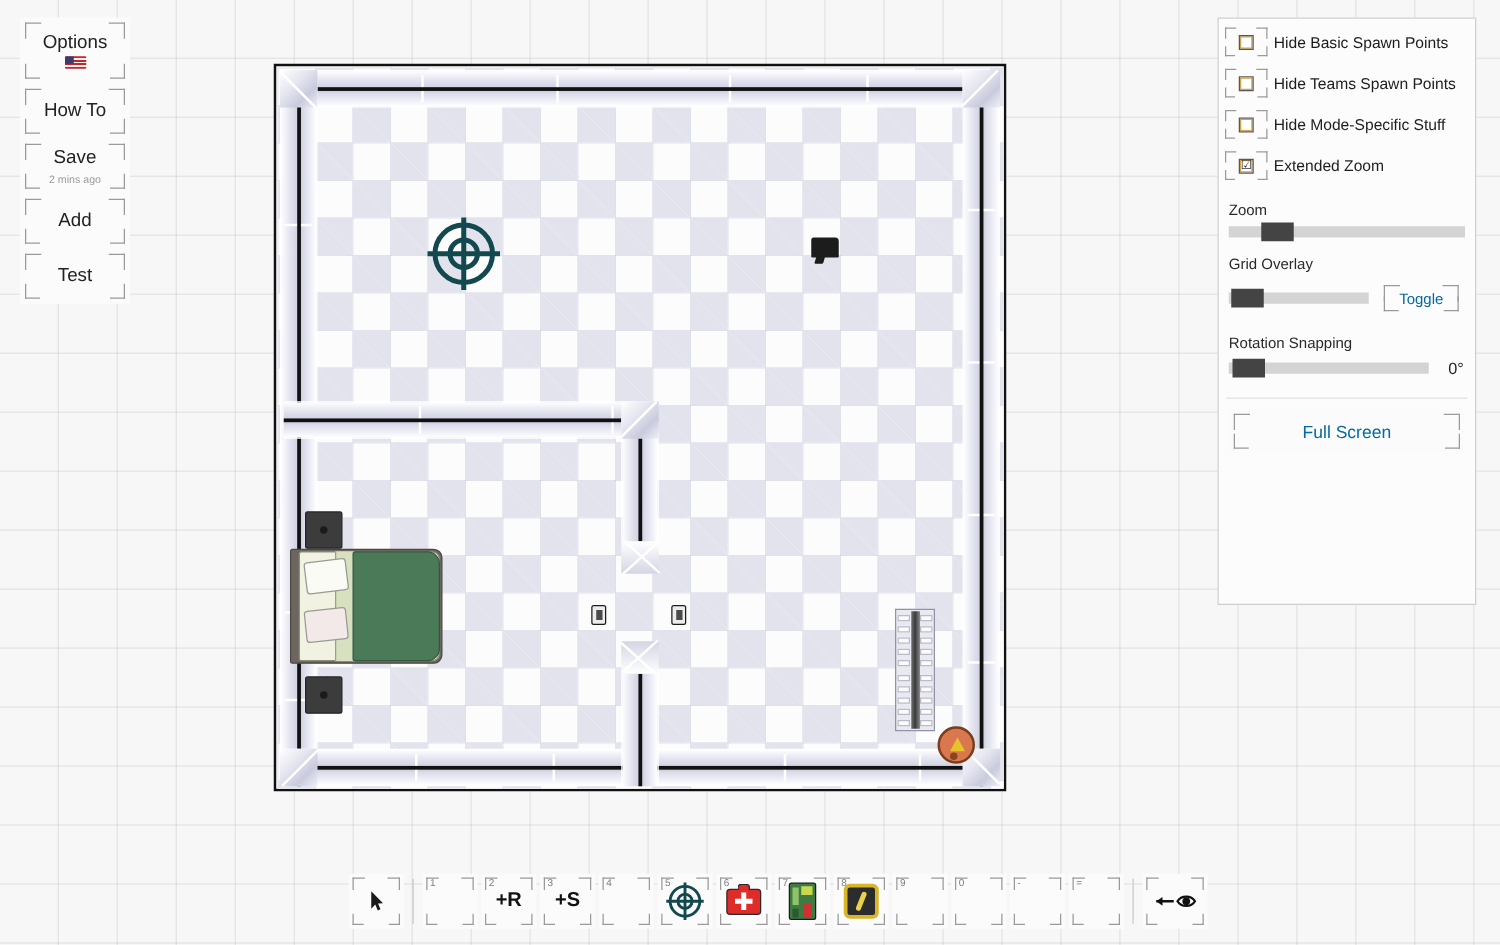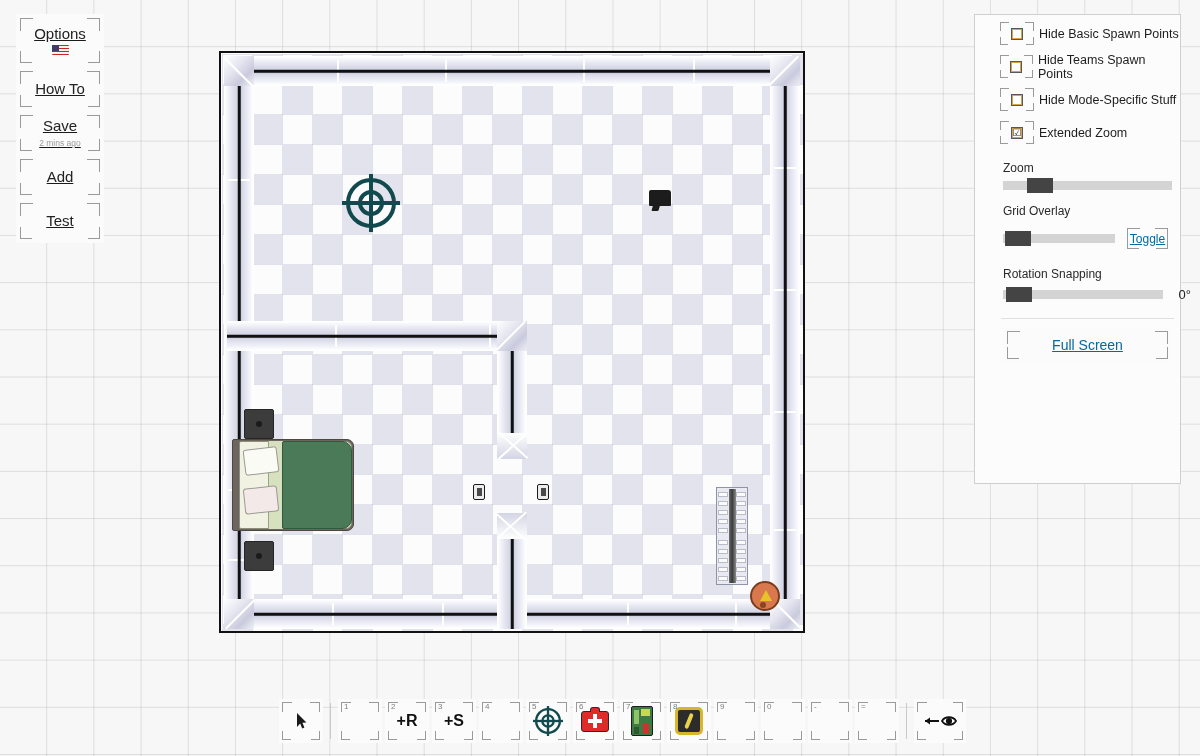--- a/index.html
+++ b/index.html
@@ -10,21 +10,21 @@
     background-color:#f7f7f7;
     background-image:
       linear-gradient(to right, rgba(0,0,0,0.10) 1px, transparent 1px),
       linear-gradient(to bottom, rgba(0,0,0,0.10) 1px, transparent 1px);
     background-size:47.2px 47.2px;
     background-position:-1px -1px;
     color:#1a1a1a;
   }
 
   
-  .bracket { position:relative; background:#fbfbfb;text-decoration:underline; }
+  .bracket { position:relative; background:#fbfbfb; }
   .bracket::before, .bracket::after,
   .bracket > .bl, .bracket > .br {
     content:""; position:absolute; width:12px; height:12px; pointer-events:none;
   }
   .bracket::before { left:4px;  top:4px;    border-left:1px solid #9a9a9a; border-top:1px solid #9a9a9a; }
   .bracket::after  { right:4px; top:4px;    border-right:1px solid #9a9a9a; border-top:1px solid #9a9a9a; }
   .bracket > .bl   { left:4px;  bottom:4px; border-left:1px solid #9a9a9a; border-bottom:1px solid #9a9a9a; }
   .bracket > .br   { right:4px; bottom:4px; border-right:1px solid #9a9a9a; border-bottom:1px solid #9a9a9a; }
 
   
@@ -175,21 +175,21 @@
     border-bottom:11px solid #e8c22a;
   }
   #round-item .dot {
     position:absolute; left:8px; top:19px; width:6px; height:6px;
     background:#8a4420; border-radius:50%;
   }
 
   
   #right-panel {
     position:absolute; left:974px; top:14px; width:207px; height:470px;
-    background:#fcfcfc; border:1px solid #cfcfcf;padding-left:20px;
+    background:#fcfcfc; border:1px solid #cfcfcf;
   }
   .check-row { display:flex; align-items:center; height:29px; margin-top:4px; }
   .check-box-wrap {
     position:relative; width:44px; height:29px; display:flex;
     align-items:center; justify-content:center; cursor:pointer; background:transparent;
   }
   .check-box-wrap::before, .check-box-wrap::after,
   .check-box-wrap > .bl, .check-box-wrap > .br {
     content:""; position:absolute; width:8px; height:8px;
   }

